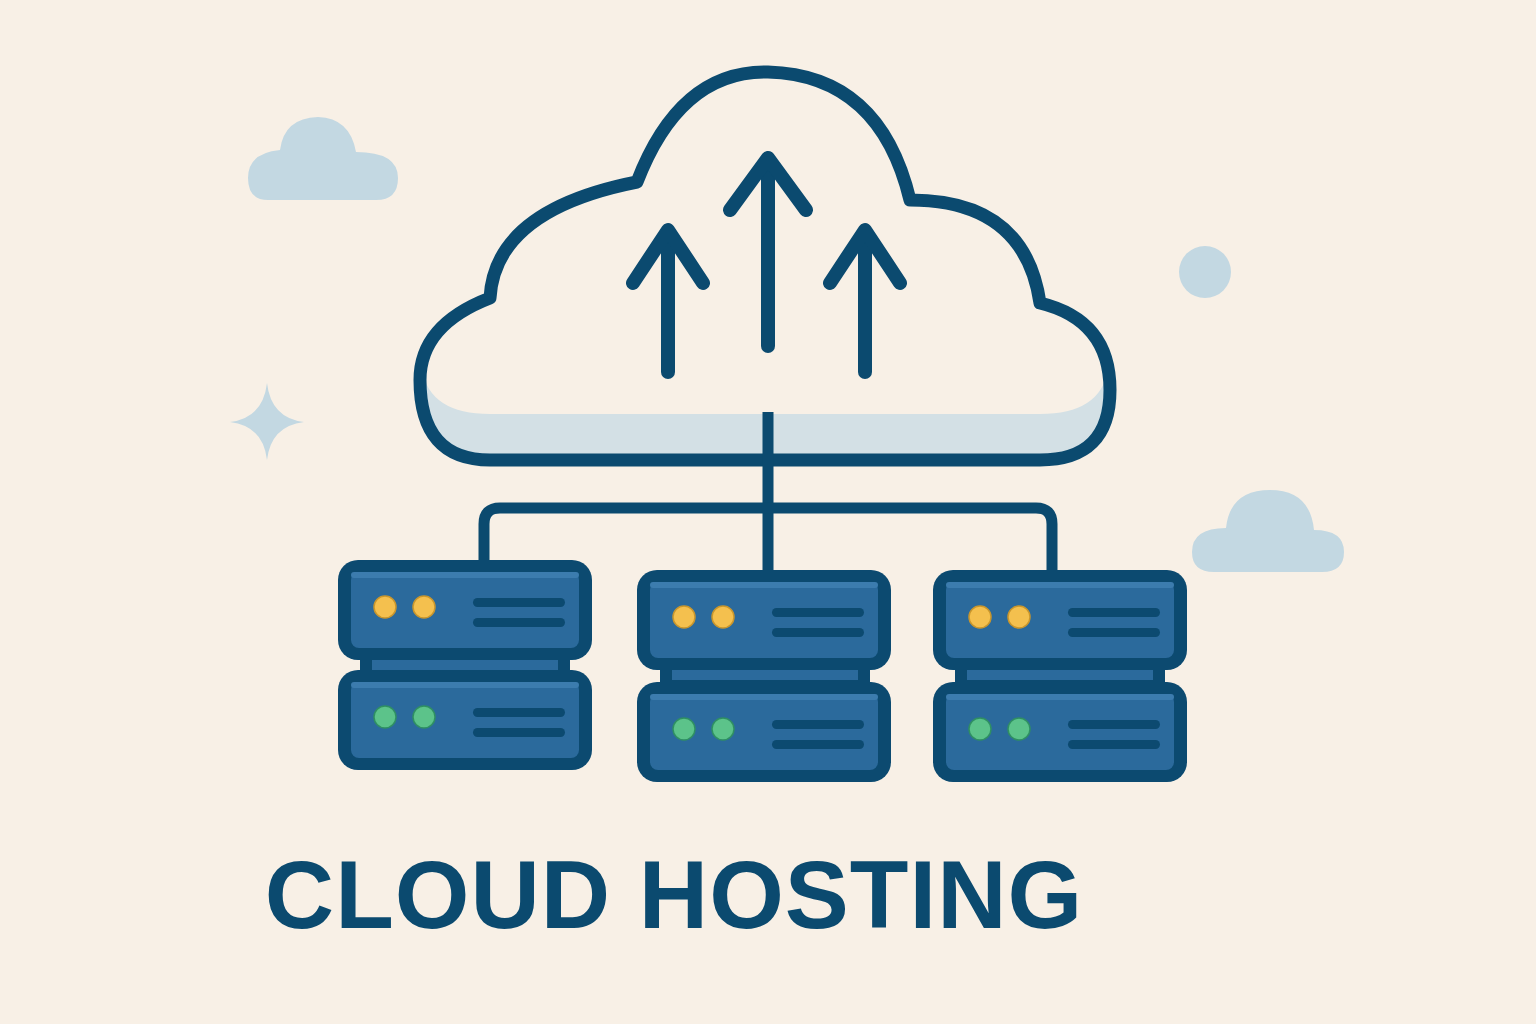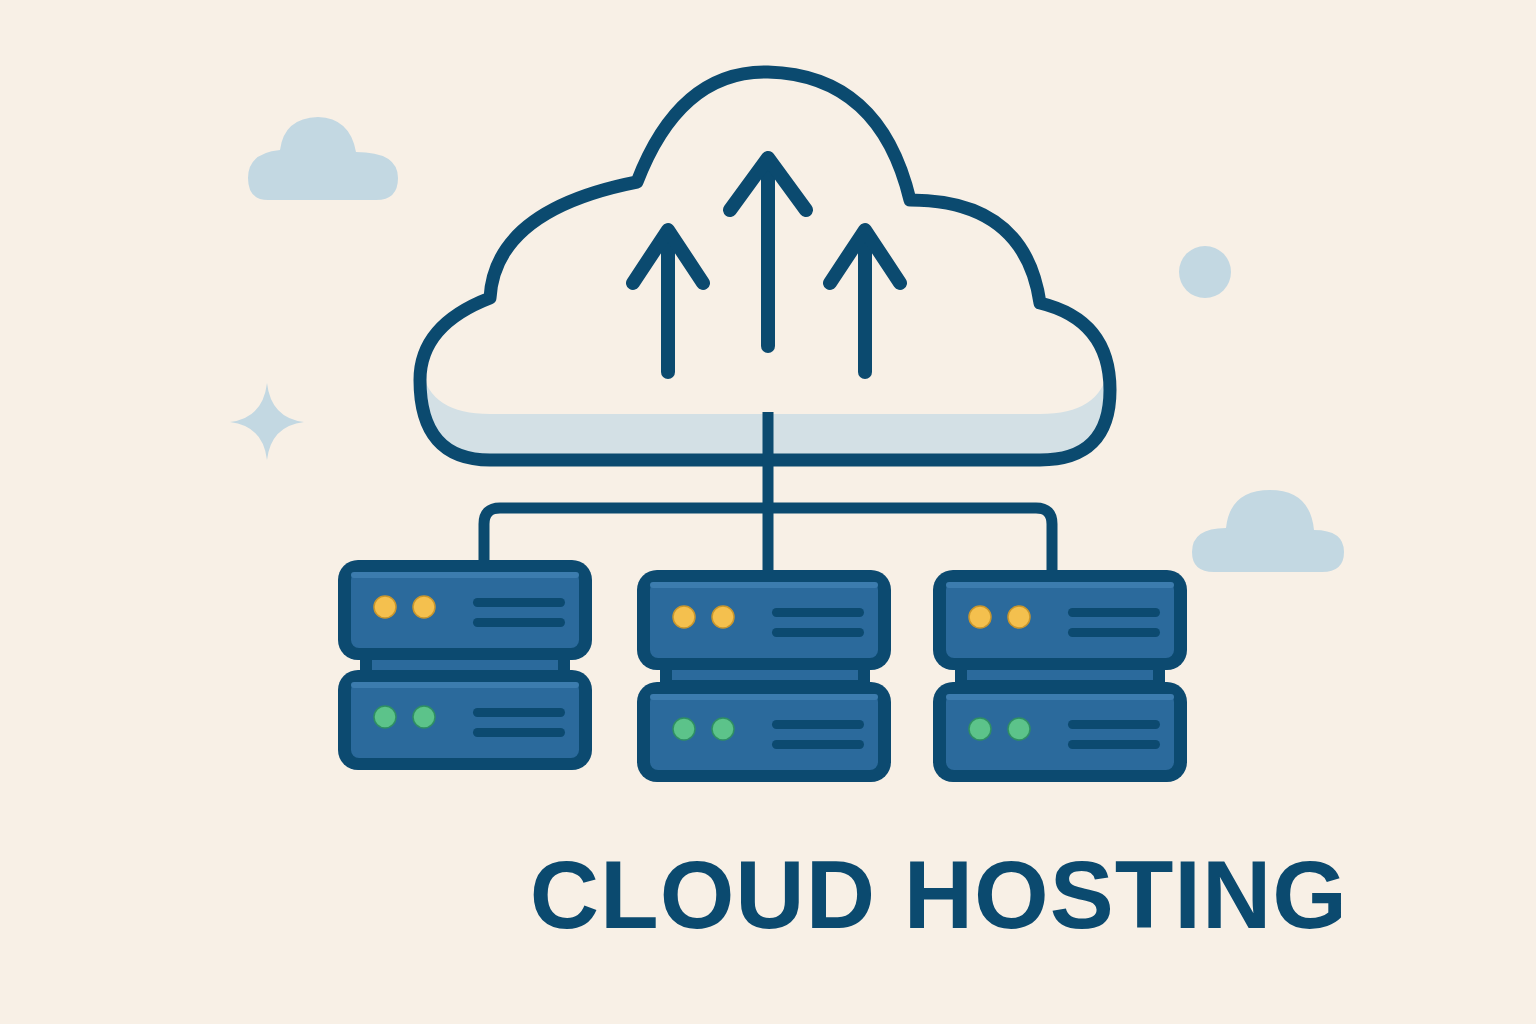--- a/index.html
+++ b/index.html
@@ -5,21 +5,21 @@
   html, body { margin: 0; padding: 0; }
   body {
     width: 1536px; height: 1024px; overflow: hidden;
     background: #f8f0e6;
     position: relative;
     font-family: "Liberation Sans", sans-serif;
   }
   #scene { position: absolute; left: 0; top: 0; width: 1536px; height: 1024px; }
   .title {
     position: absolute; left: 0; top: 840px; width: 1348px;
-    text-align: right;
+    text-align: center;
     font-family: "Liberation Sans", sans-serif;
     font-weight: bold;
     font-size: 96px;
     letter-spacing: 1px;
     line-height: 110px;
     color: #0b4a6f;
   }
 </style>
 </head>
 <body>

